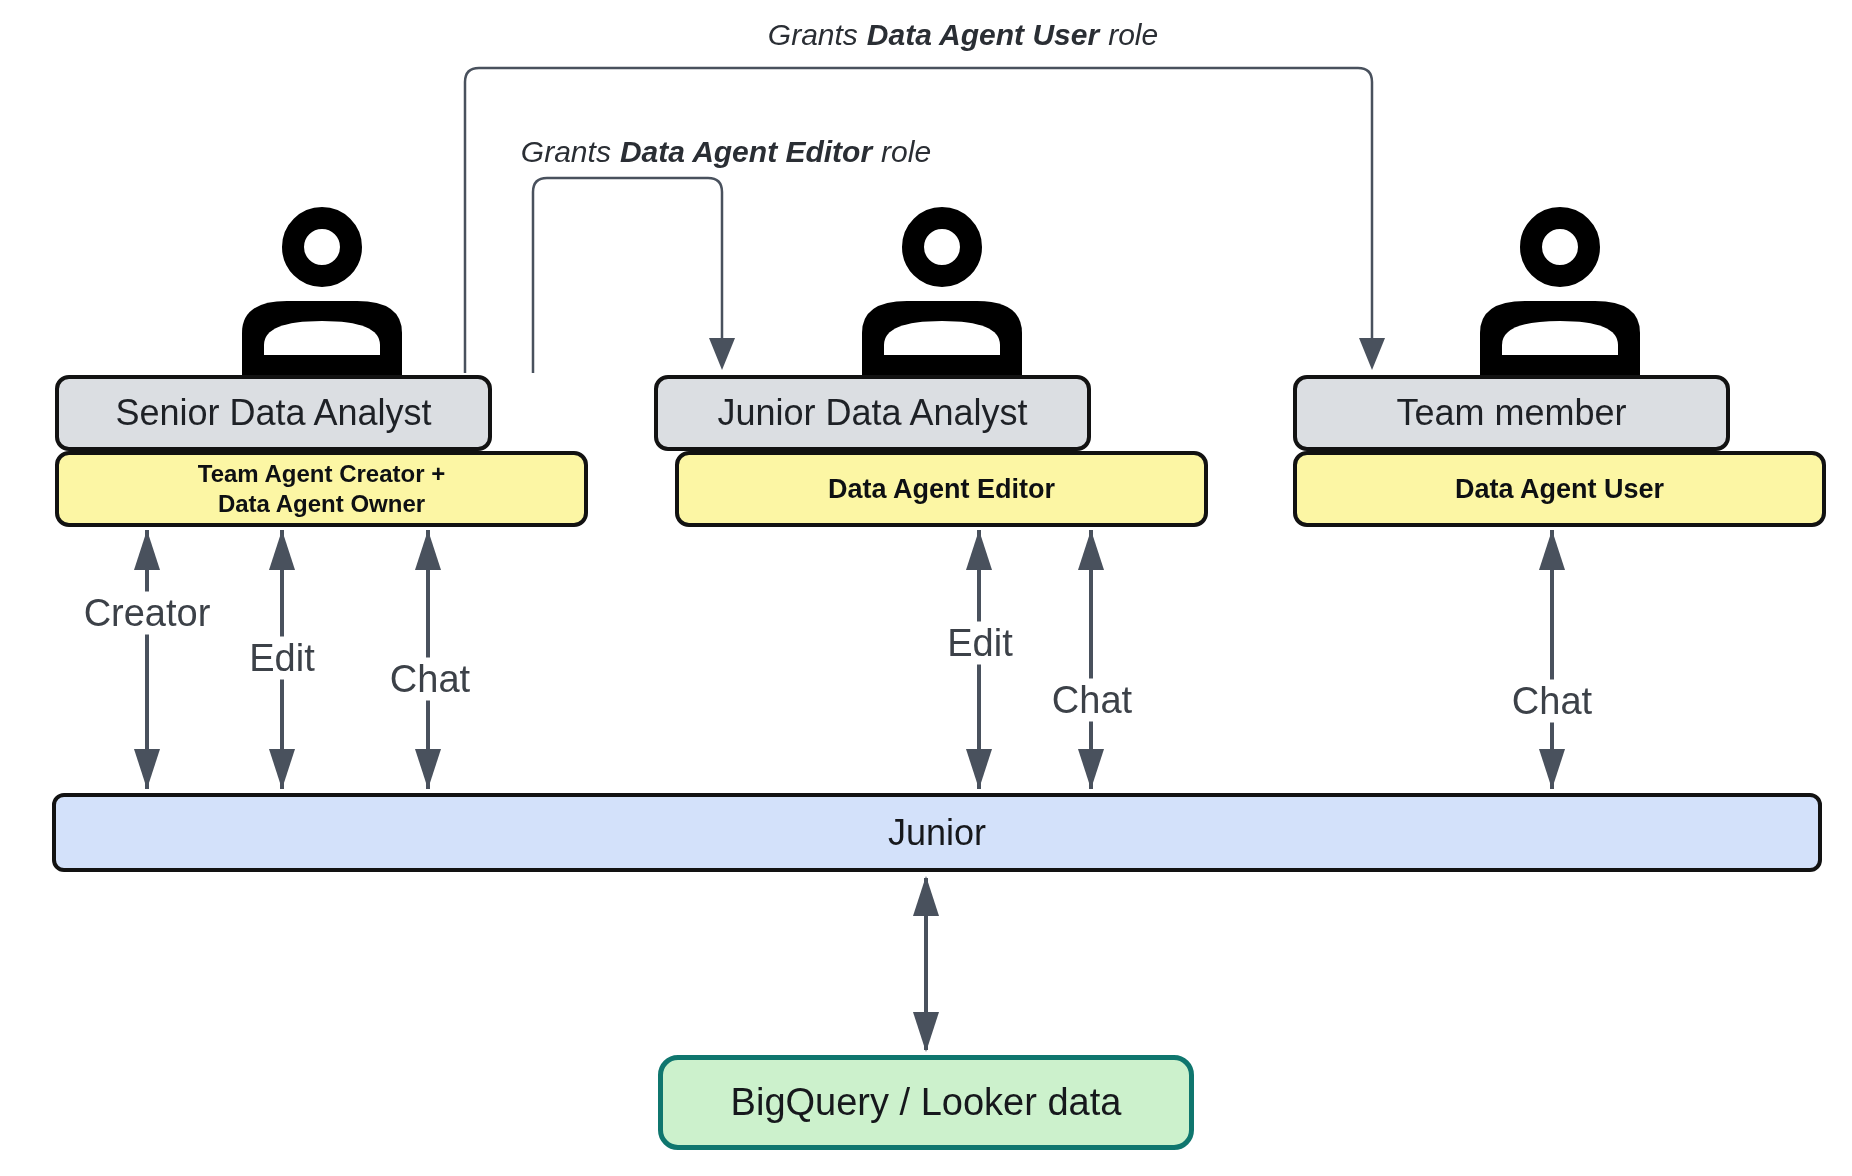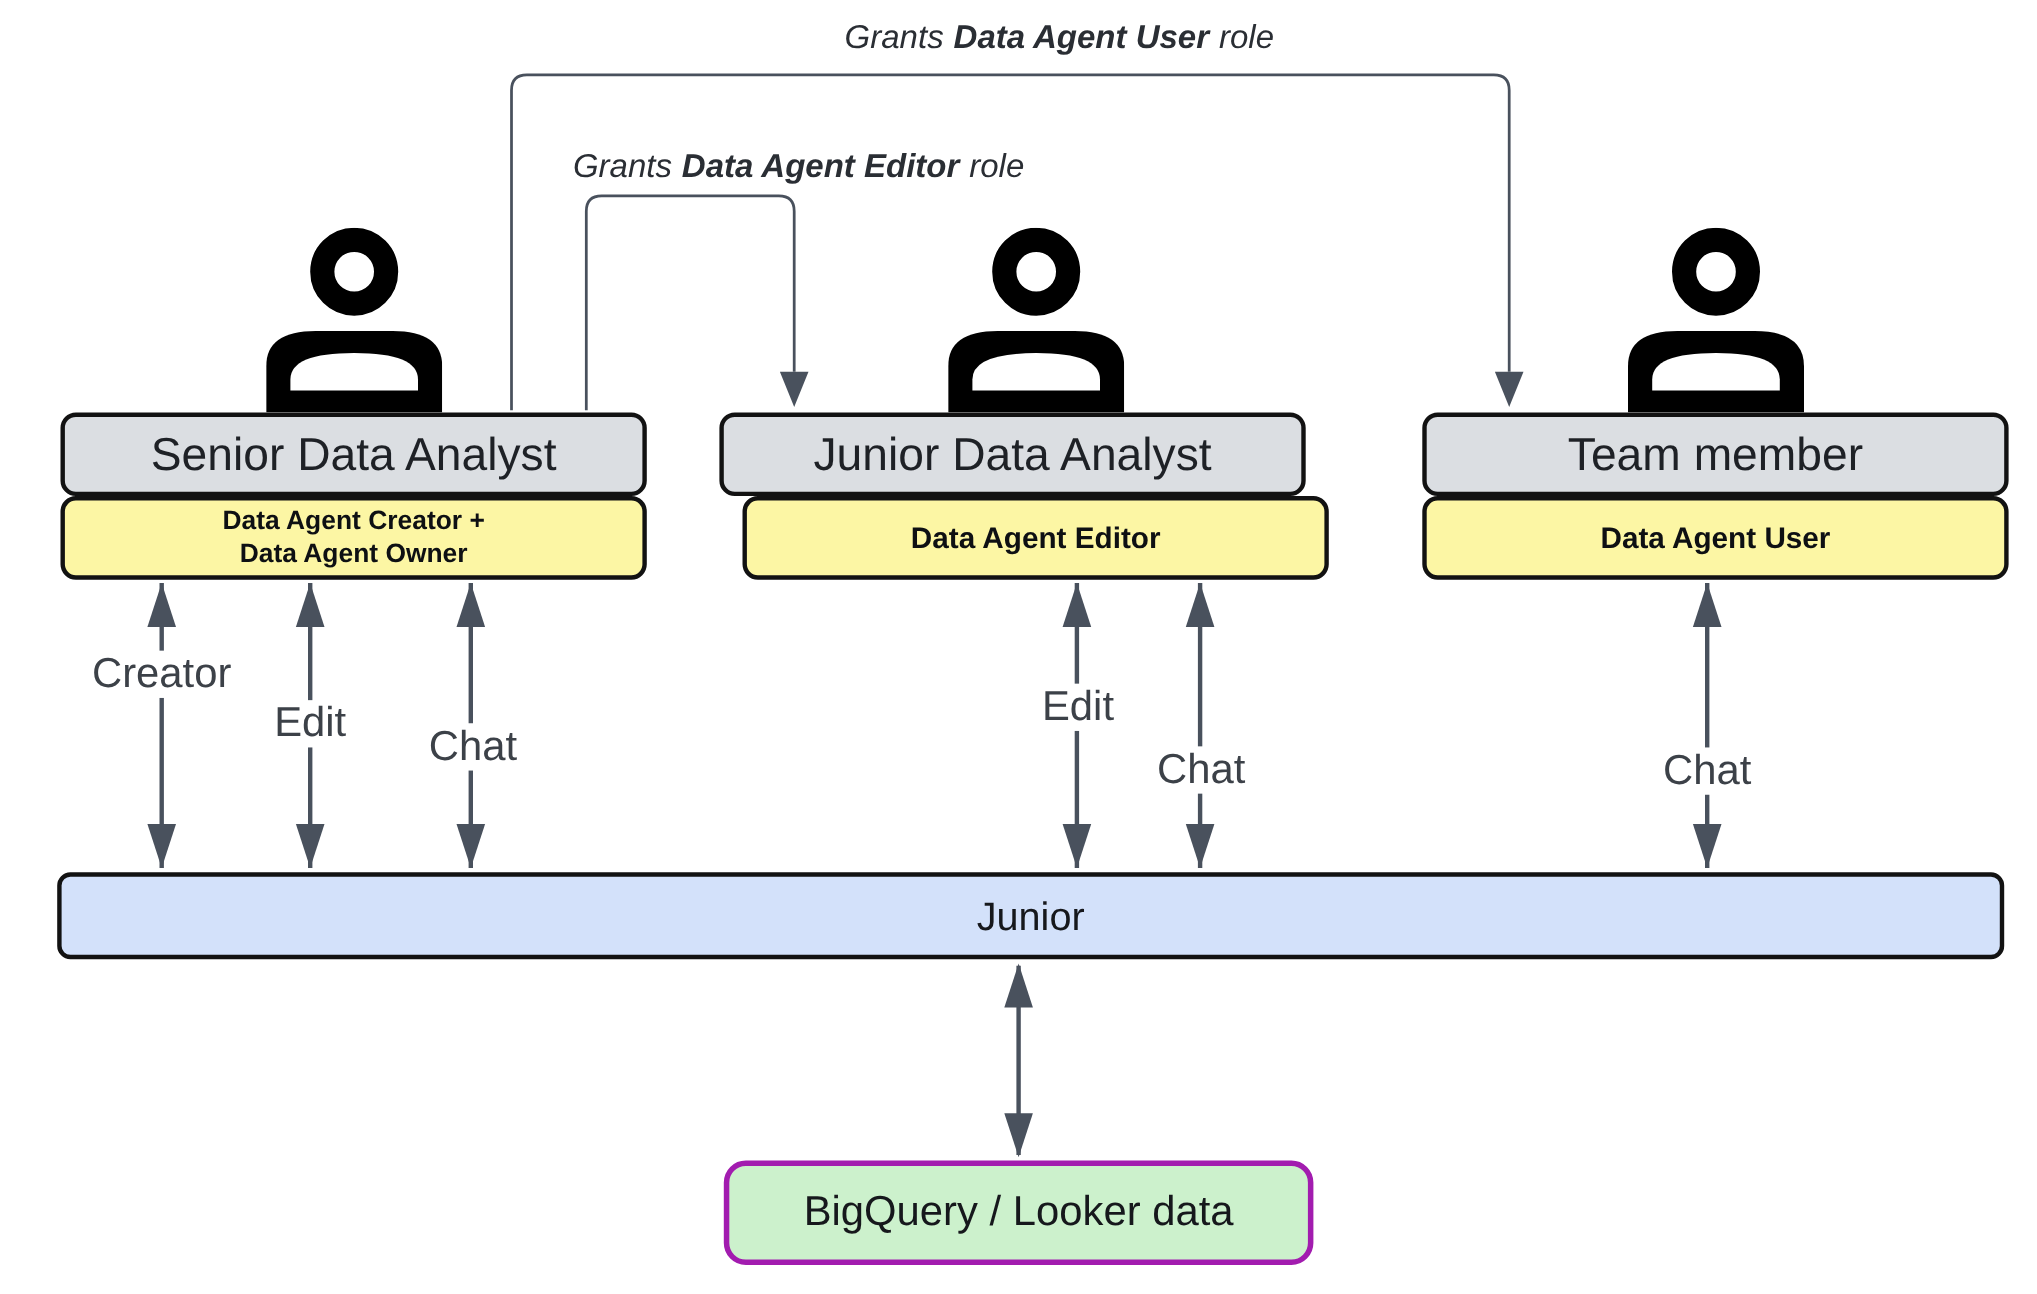--- a/index.html
+++ b/index.html
@@ -7,35 +7,35 @@
     position:relative;width:1852px;height:1176px;background:#ffffff;
     font-family:"Liberation Sans",sans-serif;overflow:hidden;
   }
   .svg-layer{position:absolute;left:0;top:0;z-index:1;}
   .box{
     position:absolute;box-sizing:border-box;border:4px solid #121212;
     display:flex;align-items:center;justify-content:center;z-index:2;
     text-align:center;
   }
   .actor-title{
-    background:#DBDEE2;border-radius:14px;font-size:42px;color:#1e2126;
-    width:533px;top:375px;height:76px;
+    background:#DBDEE2;border-radius:14px;font-size:36px;color:#1e2126;
+    width:437px;top:375px;height:76px;
   }
   .actor-role{
     background:#FCF6A4;border-radius:14px;font-weight:bold;color:#0e1013;
     width:533px;top:451px;height:76px;line-height:1.22;font-size:27px;
   }
   .actor-role.two-line{font-size:24px;line-height:1.25;flex-direction:column;}
   .agent-bar{
     left:52px;top:793px;width:1770px;height:79px;background:#D3E1FA;
     border-radius:12px;font-size:36px;color:#16181c;
   }
   .data-box{
     left:658px;top:1055px;width:536px;height:95px;background:#CCF1CC;
-    border:5px solid #a21caf;border-radius:20px;font-size:38px;color:#16181c;
+    border:5px solid #0f766e;border-radius:20px;font-size:38px;color:#16181c;
   }
   .person{position:absolute;z-index:2;top:207px;}
   .action-label{
     position:absolute;z-index:3;transform:translate(-50%,-50%);
     background:#ffffff;padding:0 9px;font-size:38px;color:#3c4148;white-space:nowrap;
   }
   .grant-label{
     position:absolute;z-index:3;transform:translate(-50%,-50%);
     background:#ffffff;padding:0 6px;font-size:30px;font-style:italic;color:#2a2e34;
     white-space:nowrap;display:flex;gap:9px;
@@ -106,21 +106,21 @@
     <path d="M22,148 L22,138 Q22,114 80,114 Q138,114 138,138 L138,148 Z" fill="#fff"></path>
   </svg>
   <svg class="person" style="left:1480px;" width="160" height="168" viewBox="0 0 160 168">
     <circle cx="80" cy="40" r="29" fill="none" stroke="#000" stroke-width="22"></circle>
     <path d="M0,168 L0,126 Q0,94 45,94 L115,94 Q160,94 160,126 L160,168 Z" fill="#000"></path>
     <path d="M22,148 L22,138 Q22,114 80,114 Q138,114 138,138 L138,148 Z" fill="#fff"></path>
   </svg>
 
   <div class="box actor-title" style="left:55px;">Senior Data Analyst</div>
   <div class="box actor-role two-line" style="left:55px;">
-    <div>Data Agent Creator +</div>
+    <div>Team Agent Creator +</div>
     <div>Data Agent Owner</div>
   </div>
 
   <div class="box actor-title" style="left:654px;">Junior Data Analyst</div>
   <div class="box actor-role" style="left:675px;">Data Agent Editor</div>
 
   <div class="box actor-title" style="left:1293px;">Team member</div>
   <div class="box actor-role" style="left:1293px;">Data Agent User</div>
 
   <div class="action-label" style="left:147px;top:613px;">Creator</div>

